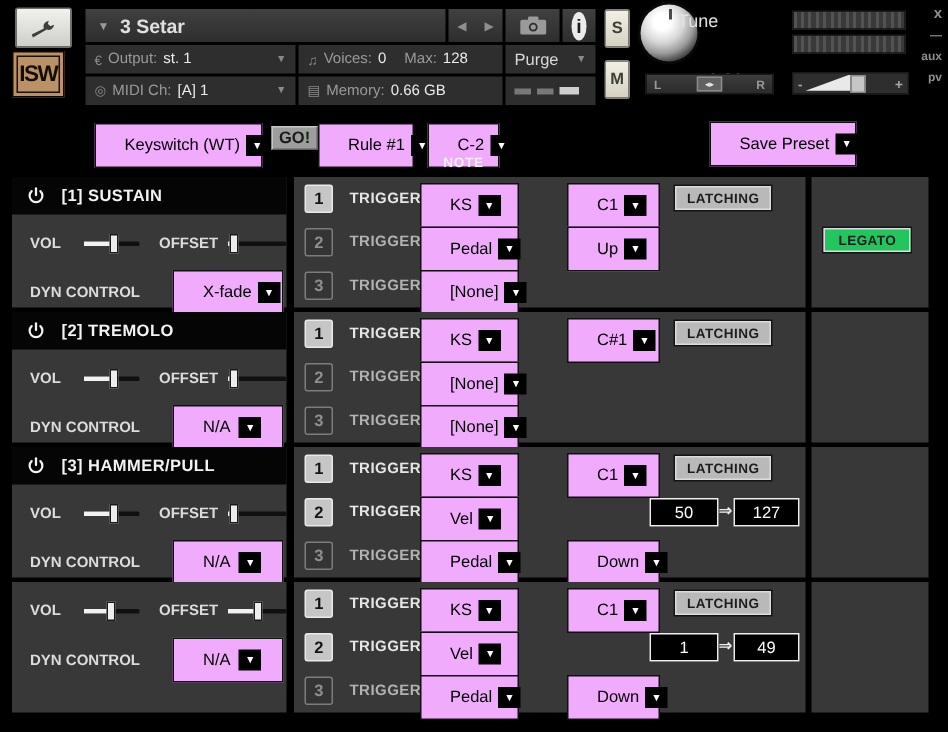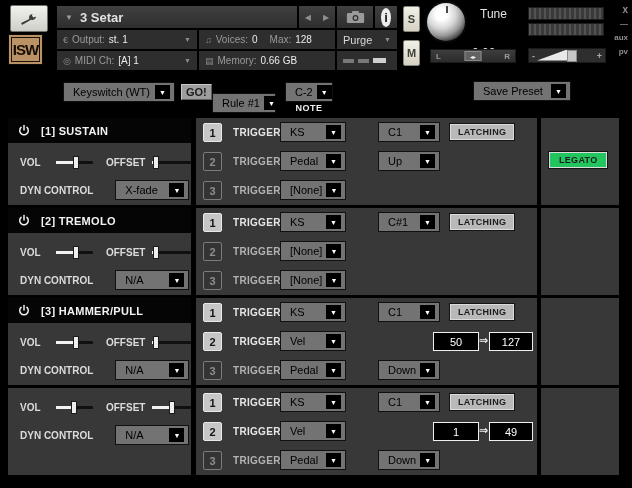--- a/index.html
+++ b/index.html
@@ -29,21 +29,21 @@
 .volsl{position:absolute;left:528px;top:48px;width:78px;height:15px;background:#2e2e2e;border:1px solid #191919;display:flex;align-items:center;padding:0 3px;gap:2px}
 .volsl .vminus,.volsl .vplus{color:#a8a8a8;font-size:9px;font-weight:bold}
 .wedge-area{position:relative;flex:1;height:12px}
 .wedge{position:absolute;left:0;bottom:1px;width:52%;height:11px;background:#e9e9e9;clip-path:polygon(0 100%,100% 0,100% 100%)}
 .vol-handle{position:absolute;left:52%;top:0;width:10px;height:12px;background:#c6c6c6;border:1px solid #8a8a8a}
 .wincol{position:absolute;left:600px;top:3px;width:28px;text-align:right;color:#8f8f8f}
 .wincol div{line-height:14px;font-size:8px;font-weight:bold}
 .wincol .wx{font-size:10px}
 
 .toolbar{position:absolute;top:74px;left:0;width:632px;height:44px}
-.dd{background:#737373;border:1px solid #101010;height:20px;display:flex;align-items:center;padding:4px;cursor:pointer}
+.dd{background:#f0abfc;border:1px solid #101010;height:20px;display:flex;align-items:center;padding:14px;cursor:pointer}
 .dd-label{flex:1;font-size:11px;color:#000;padding:0 4px 0 5px;white-space:nowrap}
 .dd-arrow{width:15px;height:14px;background:#000;color:#fff;font-size:7px;display:flex;align-items:center;justify-content:center;flex:none}
 .tb-abs{position:absolute}
 .gobtn{background:#9d9d9d;border:1px solid #c6c6c6;border-bottom-color:#5e5e5e;border-right-color:#5e5e5e;font-size:11px;font-weight:bold;color:#1b1b1b;padding:1px 4px;cursor:pointer}
 .notecap{position:absolute;text-align:center;color:#f0f0f0;font-size:9px;font-weight:bold;letter-spacing:.5px}
 
 #rows{position:absolute;top:118px;left:0;width:632px}
 .art-row{display:flex;margin:0 0 3px 8px;height:87px}
 .left-panel{width:183px;background:#383838;position:relative}
 .art-header{height:25px;background:#050505;display:flex;align-items:center;padding-left:10px;gap:11px}
@@ -148,21 +148,21 @@
     <div class="seg" style="left:337px;top:51px;width:60px;height:19px;gap:4px">
       <span style="width:11px;height:4px;background:#787878"></span>
       <span style="width:11px;height:4px;background:#787878"></span>
       <span style="width:13px;height:5px;background:#cfcfcf"></span>
     </div>
 
     <button class="sbtn" style="left:403px;top:6px">S</button>
     <button class="sbtn" style="left:403px;top:40px">M</button>
 
     <div class="knob"></div>
-    <div class="tlabel" style="left:480px;top:7px">Tune</div>
+    <div class="tlabel" style="left:452px;top:7px">Tune</div>
     <div class="tlabel" style="left:472px;top:46px">0.00</div>
 
     <div class="pan">
       <span>L</span>
       <span class="pan-handle">◂▸</span>
       <span>R</span>
     </div>
 
     <div class="meter" style="top:7px"></div>
     <div class="meter" style="top:23px"></div>
@@ -183,21 +183,21 @@
       <div>pv</div>
     </div>
   </div>
 
   <div class="toolbar">
     <div class="dd tb-abs" style="left:63px;top:8px;width:112px">
       <span class="dd-label">Keyswitch (WT)</span>
       <span class="dd-arrow">▼</span>
     </div>
     <button class="gobtn tb-abs" style="left:181px;top:10px">GO!</button>
-    <div class="dd tb-abs" style="left:212px;top:19px;width:64px">
+    <div class="dd tb-abs" style="left:212px;top:8px;width:64px">
       <span class="dd-label">Rule #1</span>
       <span class="dd-arrow">▼</span>
     </div>
     <div class="dd tb-abs" style="left:285px;top:8px;width:48px">
       <span class="dd-label">C-2</span>
       <span class="dd-arrow">▼</span>
     </div>
     <div class="notecap" style="left:285px;top:29px;width:48px">NOTE</div>
     <div class="dd tb-abs" style="left:473px;top:7px;width:98px">
       <span class="dd-label">Save Preset</span>

